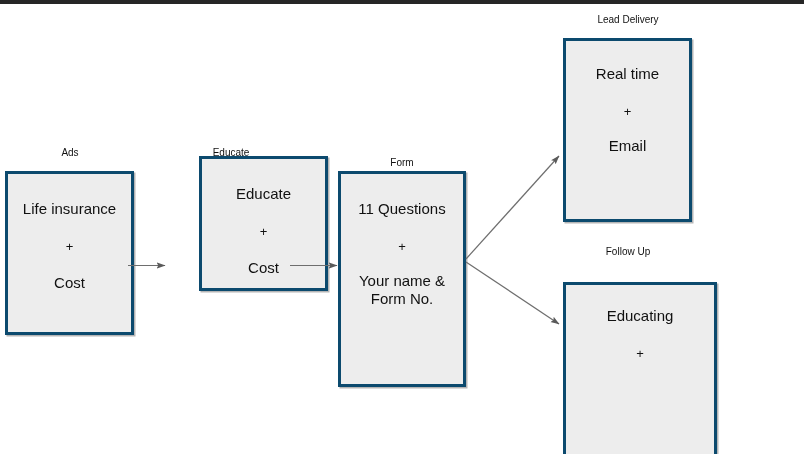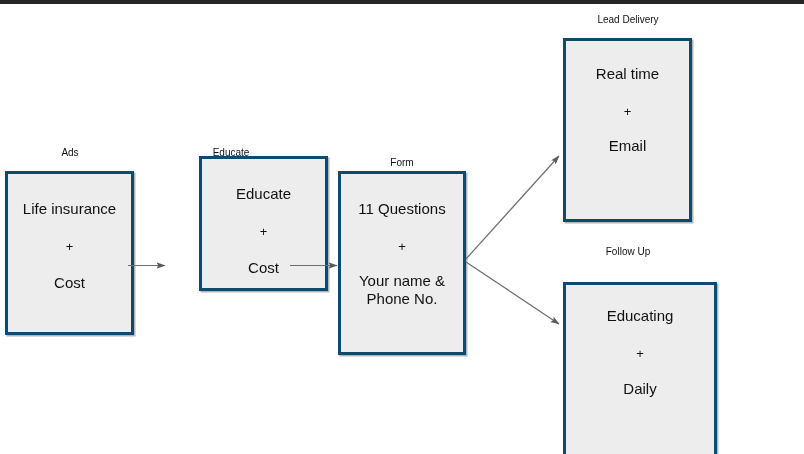--- a/index.html
+++ b/index.html
@@ -87,39 +87,38 @@
   </div>
 
   <div class="node-label" style="left:231px; top:147px;">Educate</div>
   <div class="node" style="left:167px; top:156px; width:129px; height:135px;margin-left:32px;">
     <div class="node-text" style="top:26px;">Educate</div>
     <div class="node-text plus" style="top:64px;">+</div>
     <div class="node-text" style="top:100px;">Cost</div>
   </div>
 
   <div class="node-label" style="left:402px; top:145px;margin-top:12px;">Form</div>
-  <div class="node" style="left:338px; top:171px; width:128px; height:184px;">
+  <div class="node" style="left:338px; top:171px; width:128px; height:216px;">
     <div class="node-text" style="top:26px;">11 Questions</div>
     <div class="node-text plus" style="top:64px;">+</div>
     <div class="node-text" style="top:98px;">Your name &amp;</div>
-    <div class="node-text" style="top:116px;">Phone No.</div>
+    <div class="node-text" style="top:116px;">Form No.</div>
   </div>
 
   <div class="node-label" style="left:628px; top:14px;">Lead Delivery</div>
   <div class="node" style="left:563px; top:38px; width:129px; height:184px;">
     <div class="node-text" style="top:24px;">Real time</div>
     <div class="node-text plus" style="top:62px;">+</div>
     <div class="node-text" style="top:96px;">Email</div>
   </div>
 
   <div class="node-label" style="left:628px; top:246px;">Follow Up</div>
   <div class="node" style="left:563px; top:282px; width:154px; height:177px;">
     <div class="node-text" style="top:22px;">Educating</div>
     <div class="node-text plus" style="top:60px;">+</div>
-    <div class="node-text" style="top:95px;">Daily</div>
   </div>
 
   <svg class="arrow-layer" viewBox="0 0 804 454">
     <defs>
       <marker id="arrowhead" markerWidth="9" markerHeight="7" refX="8.4" refY="3.5" orient="auto" markerUnits="userSpaceOnUse">
         <path d="M0,0.4 L9,3.5 L0,6.6 L1.7,3.5 Z" fill="#5a5a5a"></path>
       </marker>
     </defs>
 
     <line x1="128" y1="265.5" x2="165" y2="265.5" stroke="#6e6e6e" stroke-width="1.2" marker-end="url(#arrowhead)"></line>

